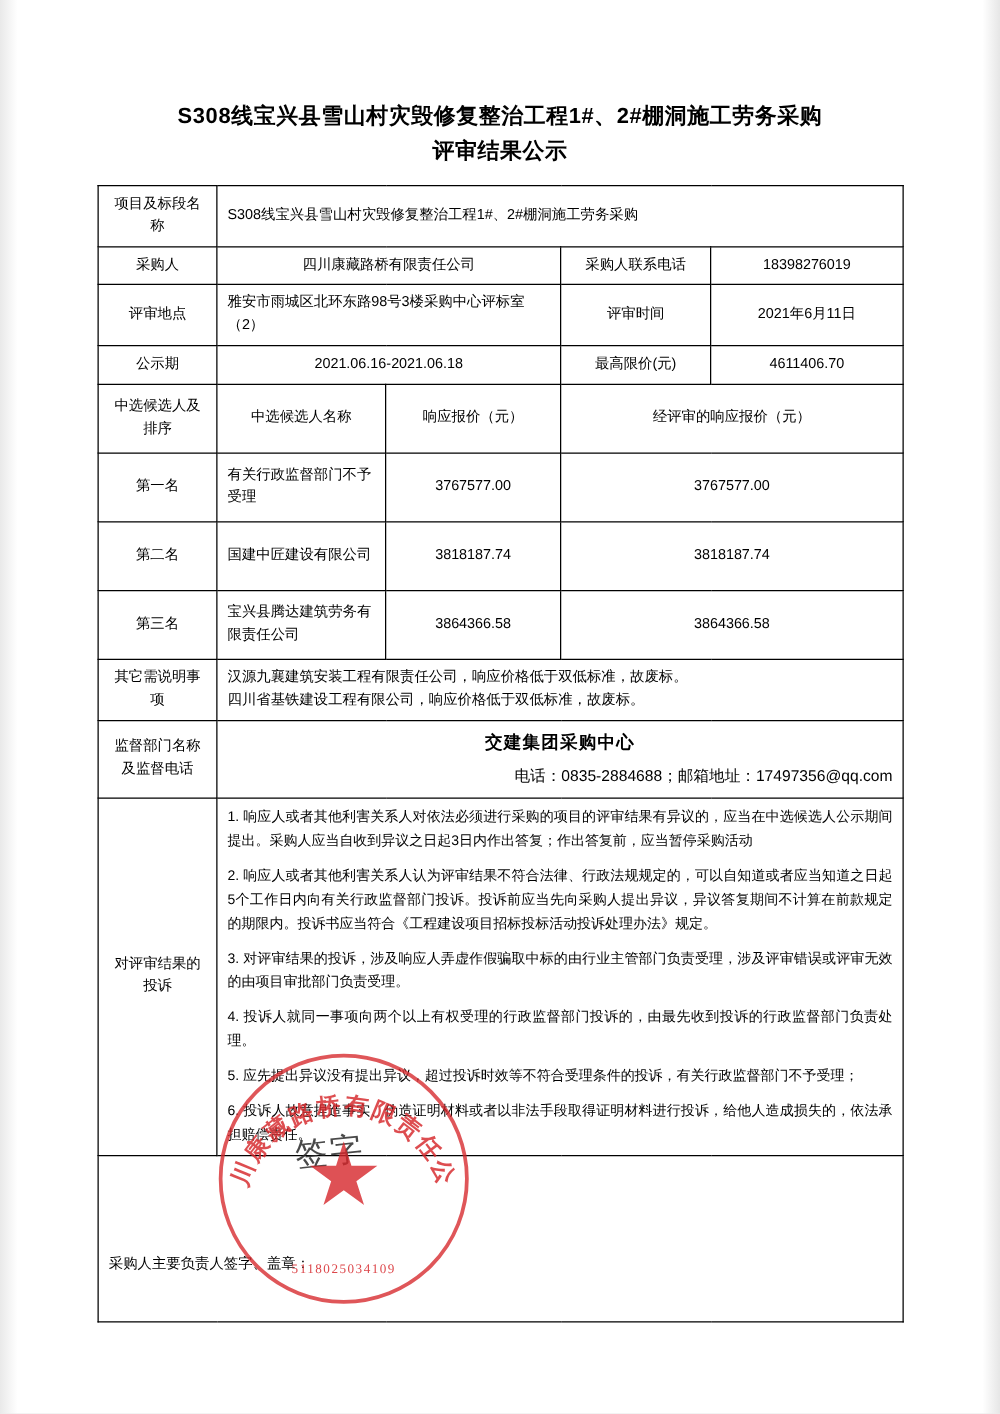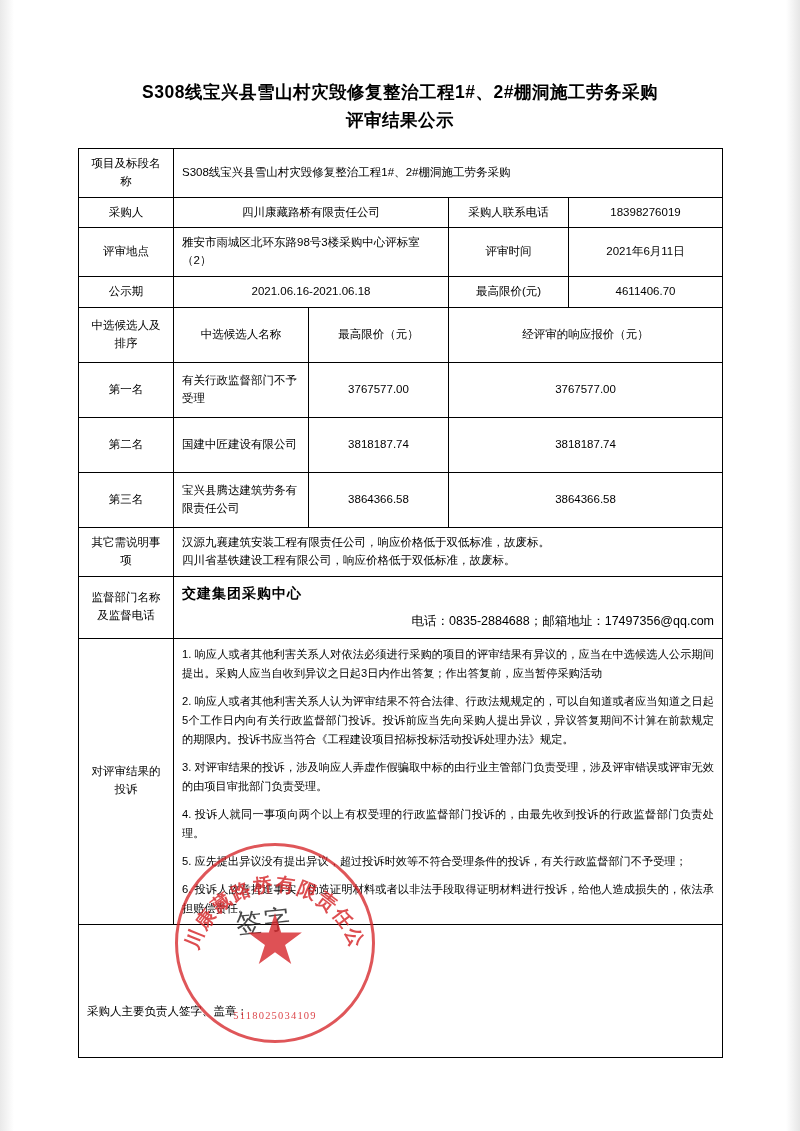--- a/index.html
+++ b/index.html
@@ -53,21 +53,21 @@
     font-size: 11.5px;
     line-height: 1.55;
     color: #000;
     vertical-align: middle;
   }
   .c { text-align: center; }
   .l { text-align: left; }
   .label { text-align: center; }
   .tall { height: 42px; }
   .bigcenter {
-    text-align: left;
+    text-align: center;
     font-size: 14px;
     font-weight: bold;
     letter-spacing: 1px;
   }
   .midcenter {
     text-align: right;
     font-size: 12.5px;
   }
   .notes {
     font-size: 11px;
@@ -194,21 +194,21 @@
         <tr>
           <td class="label">公示期</td>
           <td class="c" colspan="2">2021.06.16-2021.06.18</td>
           <td class="c">最高限价(元)</td>
           <td class="c">4611406.70</td>
         </tr>
 
         <tr>
           <td class="label tall">中选候选人及排序</td>
           <td class="c">中选候选人名称</td>
-          <td class="c">最高限价（元）</td>
+          <td class="c">响应报价（元）</td>
           <td class="c" colspan="2">经评审的响应报价（元）</td>
         </tr>
         <tr>
           <td class="label tall">第一名</td>
           <td class="l">有关行政监督部门不予受理</td>
           <td class="c">3767577.00</td>
           <td class="c" colspan="2">3767577.00</td>
         </tr>
         <tr>
           <td class="label tall">第二名</td>

